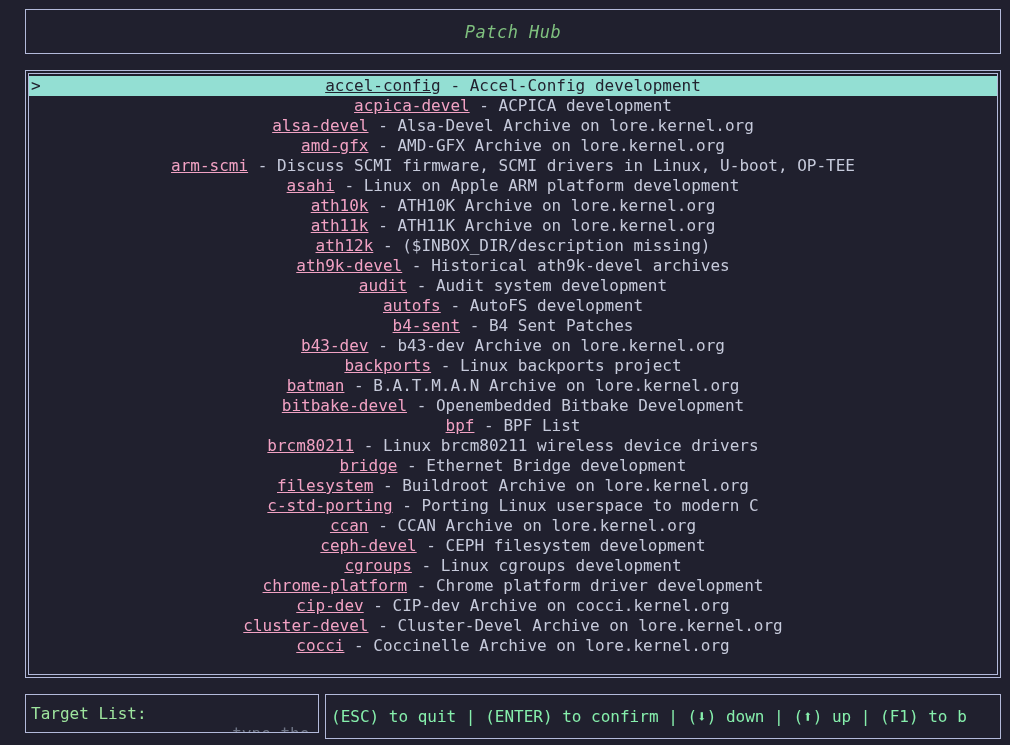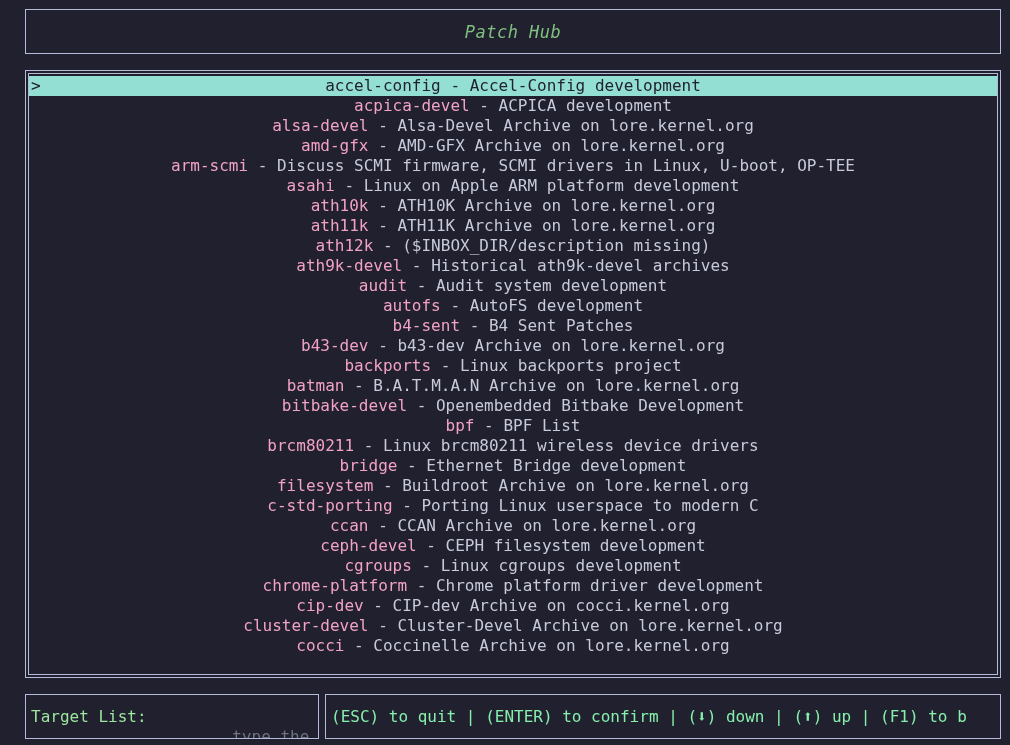--- a/index.html
+++ b/index.html
@@ -74,35 +74,35 @@
     color: #20202e;
   }
   .row.selected {
     background: #93dfd3;
   }
   .row.selected .name,
   .row.selected .sep,
   .row.selected .desc {
     color: #22222f;
   }
-  .name { color: #f2a2c4; }
+  .name { color: #f2a2c4; text-decoration: underline; }
   .sep  { color: #c6cadb; }
   .desc { color: #c6cadb; text-align: right; }
 
   
   .bottom-bar {
     display: flex;
     margin-top: 16px;
     height: 45px;
     gap: 6px;
   }
   .target-box {
     box-sizing: border-box;
     width: 294px;
-    height: 45px;
+    height: 39px;
     border: 1px solid #b3bada;
     display: flex;
     align-items: center;
     padding: 0 5px;
     white-space: pre;
     overflow: hidden;
     gap: 38px;
   }
   .target-label { color: #9ee59e; }
   .target-placeholder { color: #6d7384; margin-top: 40px; }

